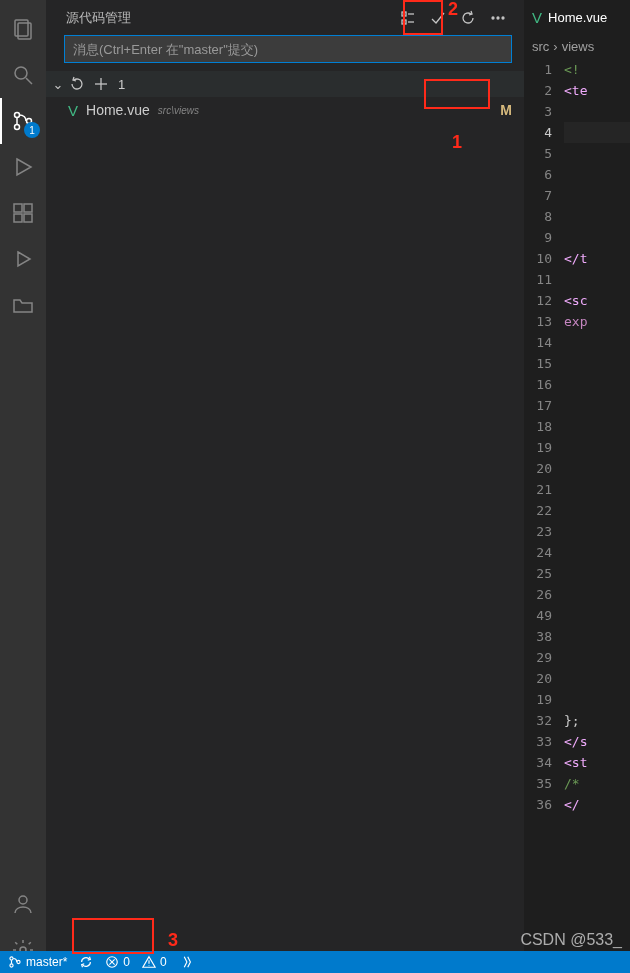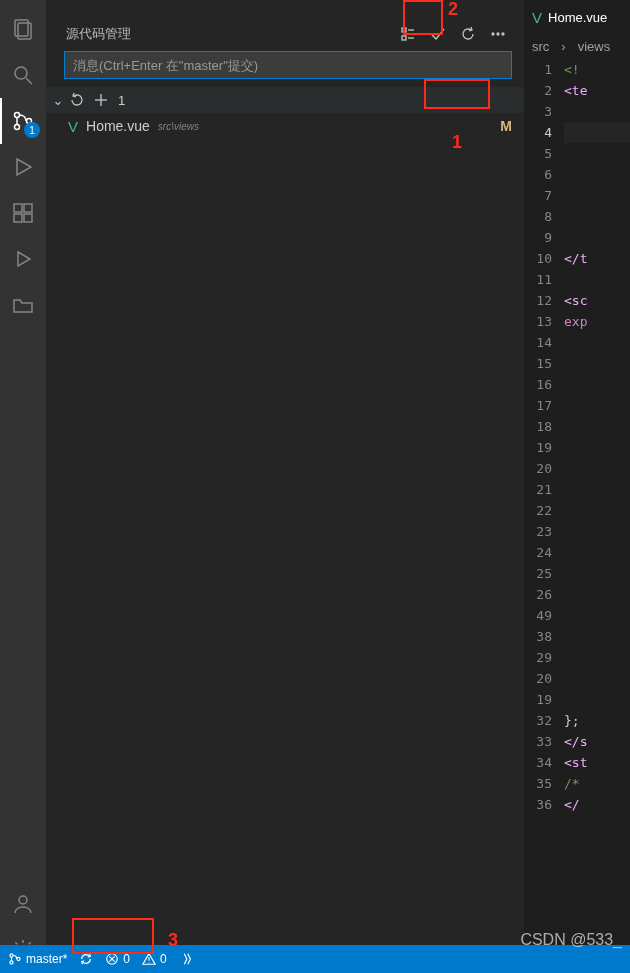--- a/index.html
+++ b/index.html
@@ -35,21 +35,20 @@
   background: #007acc; color: #fff; font-size: 10px;
   min-width: 16px; height: 16px; border-radius: 8px;
   display: flex; align-items: center; justify-content: center;
   padding: 0 4px;
 }
 
 
 .panel {
   flex: 1; background: #252526; display: flex; flex-direction: column;
   min-width: 0;
-  margin-top: 16px;
 }
 .panel-header {
   height: 35px; display: flex; align-items: center;
   padding: 0 16px 0 20px; color: #bbbbbb; font-size: 13px;
 }
 .panel-header .title { flex: 1; }
 .hdr-actions { display: flex; gap: 10px; align-items: center; }
 .hdr-actions .aicon {
   width: 20px; height: 20px; display: flex; align-items: center;
   justify-content: center; cursor: pointer;
@@ -96,21 +95,21 @@
   flex-shrink: 0;
 }
 .ed-tab {
   height: 35px; background: #1e1e1e; display: flex; align-items: center;
   padding-left: 8px; font-size: 13px; color: #ffffff;
   border-bottom: 1px solid #1e1e1e;
 }
 .ed-tab .vue-icon { margin-right: 6px; }
 .ed-crumb {
   height: 22px; display: flex; align-items: center; padding-left: 8px;
-  font-size: 13px; color: #a0a0a0; gap: 12px;
+  font-size: 13px; color: #a0a0a0; gap: 4px;
 }
 .ed-body { flex: 1; display: flex; position: relative; }
 .gutter {
   width: 40px; text-align: right; color: #858585; font-size: 13px;
   font-family: Consolas, monospace; padding-right: 12px; line-height: 21px;
   padding-top: 2px;
 }
 .gutter .cur { color: #cccccc; }
 .code {
   flex: 1; font-family: Consolas, monospace; font-size: 13px;
@@ -118,21 +117,21 @@
 }
 .code span.c1 { color: #6a9955; }
 .code span.tag { color: #f0abfc; }
 .code span.kw { color: #c586c0; }
 .code span.pl { color: #cccccc; }
 .line { height: 21px; }
 .line.hl { background: rgba(255,255,255,0.03); position: relative; }
 
 
 .status {
-  position: absolute; left: 0; right: 0; bottom: 0; height: 28px;
+  position: absolute; left: 0; right: 0; bottom: 0; height: 22px;
   background: #007acc; color: #ffffff; display: flex; align-items: center;
   font-size: 12px; padding: 0 8px; gap: 12px;
 }
 .status .sitem { display: flex; align-items: center; gap: 4px; cursor: pointer; }
 .status svg { width: 14px; height: 14px; stroke: #ffffff; fill: none; stroke-width: 1.3; }
 
 
 .redbox {
   position: absolute; border: 2px solid #ff2a1a; pointer-events: none;
 }

